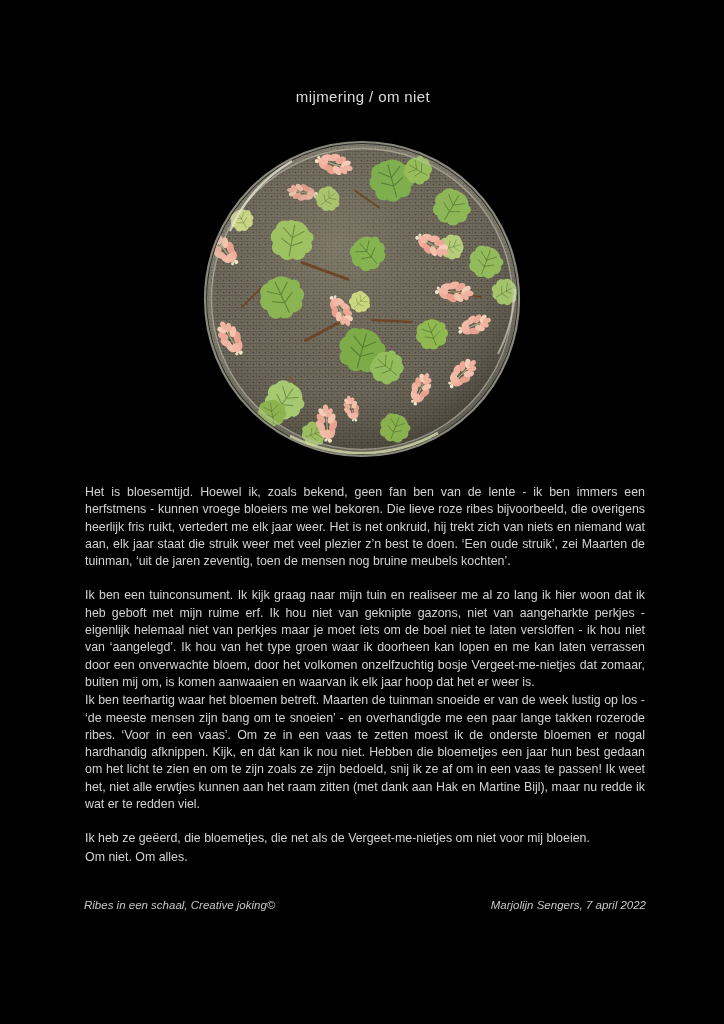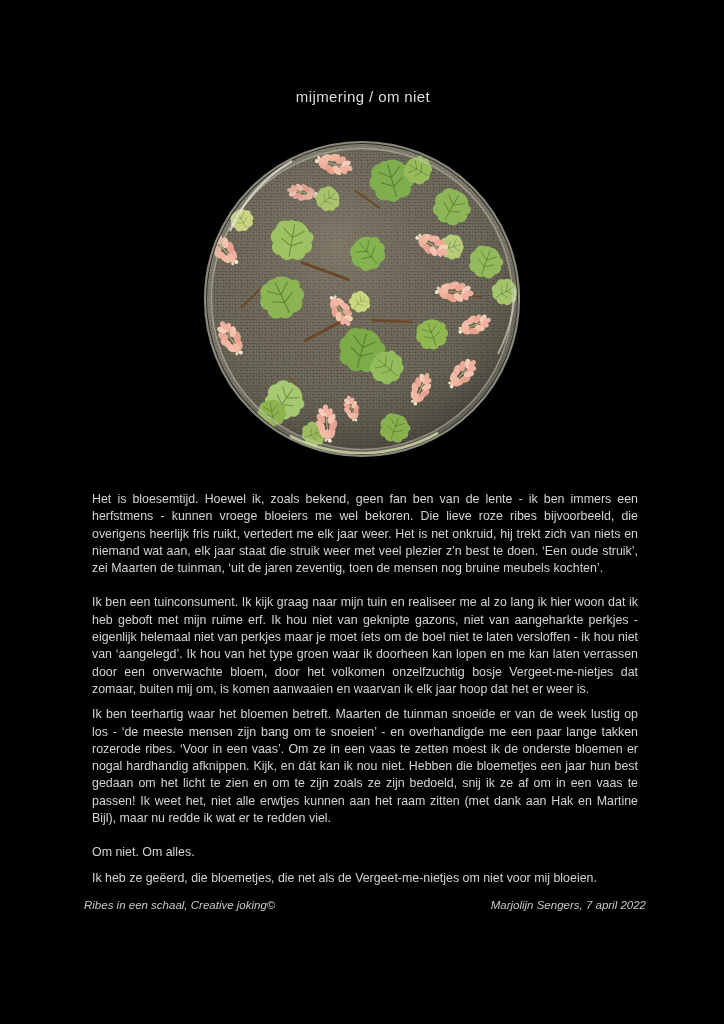--- a/index.html
+++ b/index.html
@@ -22,21 +22,21 @@
   .photo-wrap{
     position:absolute;top:139px;left:202px;
     width:320px;height:320px;
   }
   .article{
     position:absolute;top:483px;left:84px;width:562px;
     font-size:12.4px;line-height:17.3px;
     text-align:justify;
     color:#d2d2d2;
   }
-  .para{margin:8px;}
+  .para{margin:1px;}
   .para.mb{margin-bottom:17px;}
   .footer{
     position:absolute;top:899px;left:84px;width:562px;
     display:flex;justify-content:space-between;
     font-size:11.5px;font-style:italic;
     color:#c7c7c7;
     gap:44px;
   }
   .vein{fill:none;stroke:rgba(45,75,25,.45);stroke-width:.9px;}
   .fstem{fill:none;stroke:#b7c287;stroke-width:1.2px;opacity:.8;}
@@ -150,22 +150,22 @@
         <path d="M 88,297 A 157 157 0 0 0 236,294" fill="none" stroke="#d6dcaa" stroke-width="2.6" opacity="0.8"></path>
         <path d="M 296,215 A 157 157 0 0 0 313,150" fill="none" stroke="#dedfcf" stroke-width="2" opacity="0.6"></path>
       </g>
     </svg>
   </div>
 
   <div class="article">
     <p class="para mb">Het is bloesemtijd. Hoewel ik, zoals bekend, geen fan ben van de lente - ik ben immers een herfstmens - kunnen vroege bloeiers me wel bekoren. Die lieve roze ribes bijvoorbeeld, die overigens heerlijk fris ruikt, vertedert me elk jaar weer. Het is net onkruid, hij trekt zich van niets en niemand wat aan, elk jaar staat die struik weer met veel plezier z’n best te doen. ‘Een oude struik’, zei Maarten de tuinman, ‘uit de jaren zeventig, toen de mensen nog bruine meubels kochten’.</p>
     <p class="para">Ik ben een tuinconsument. Ik kijk graag naar mijn tuin  en realiseer me al zo lang ik hier woon dat ik heb geboft met mijn ruime erf. Ik hou niet van geknipte gazons, niet van aangeharkte perkjes - eigenlijk helemaal niet van perkjes maar je moet íets om de boel niet te laten versloffen - ik hou niet van ‘aangelegd’. Ik hou van het type groen waar ik doorheen kan lopen en me kan laten verrassen door een onverwachte bloem, door het volkomen onzelfzuchtig bosje Vergeet-me-nietjes dat zomaar, buiten mij om, is komen aanwaaien en waarvan ik elk jaar hoop dat het er weer is.</p>
     <p class="para mb">Ik ben teerhartig waar het bloemen betreft. Maarten de tuinman snoeide er van de week lustig op los - ‘de meeste mensen zijn bang om te snoeien’ - en overhandigde me een paar lange takken rozerode ribes. ‘Voor in een vaas’. Om ze in een vaas te zetten moest ik de onderste bloemen er nogal hardhandig afknippen. Kijk, en dát kan ik nou niet. Hebben die bloemetjes een jaar hun best gedaan om het licht te zien en om te zijn zoals ze zijn bedoeld, snij ik ze af om in een vaas te passen! Ik weet het, niet alle erwtjes kunnen aan het raam zitten (met dank aan Hak en Martine Bijl), maar nu redde ik wat er te redden viel.</p>
+    <p class="para">Ik heb ze geëerd, die bloemetjes, die net als de Vergeet-me-nietjes om niet voor mij bloeien.</p>
     <p class="para">Om niet. Om alles.</p>
-    <p class="para">Ik heb ze geëerd, die bloemetjes, die net als de Vergeet-me-nietjes om niet voor mij bloeien.</p>
   </div>
 
   <div class="footer">
     <span>Ribes in een schaal, Creative joking©</span>
     <span>Marjolijn Sengers, 7 april 2022</span>
   </div>
 
 </div>
 
 </body></html>

